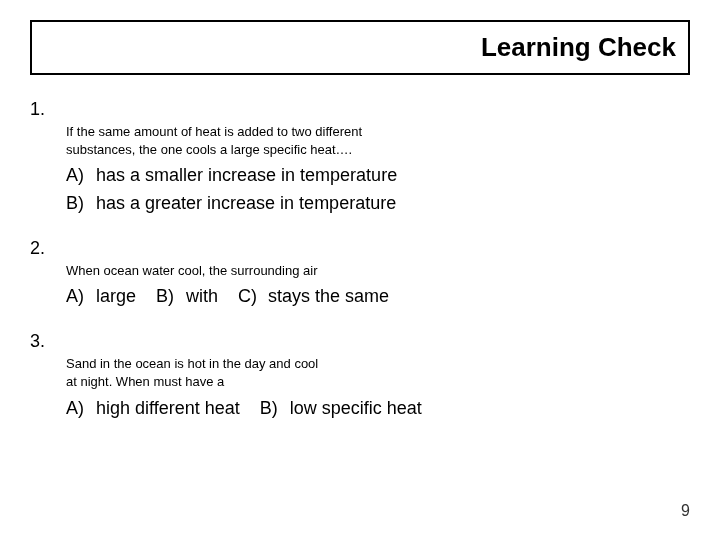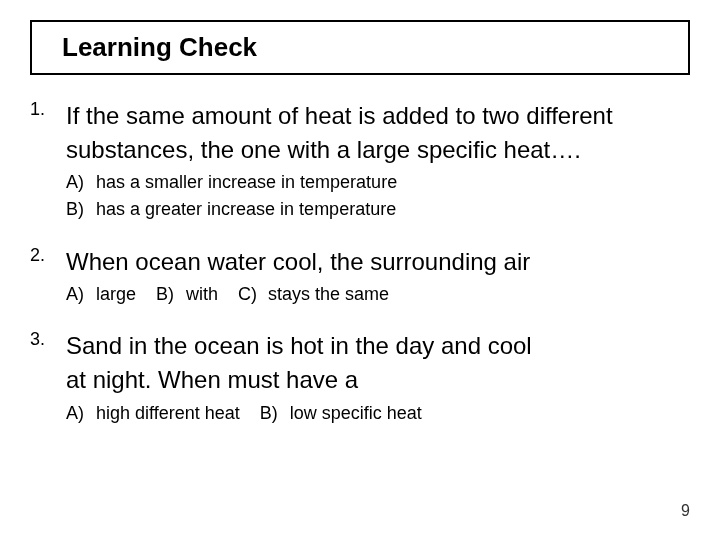--- a/index.html
+++ b/index.html
@@ -15,22 +15,22 @@
       font-family: Arial, sans-serif;
       font-size: 18px;
       color: #000000;
       display: flex;
       flex-direction: column;
       padding: 20px 30px 20px 30px;
     }
 
     .title-box {
       border: 2px solid #000000;
-      text-align: left;
-      padding: 10px 30px;
+      text-align: right;
+      padding: 10px 12px;
       margin-bottom: 24px;
       font-size: 26px;
       font-weight: bold;
     }
 
     .questions-container {
       flex: 1;
       display: flex;
       flex-direction: column;
       gap: 22px;
@@ -46,22 +46,23 @@
       display: flex;
       gap: 8px;
     }
 
     .question-number {
       min-width: 28px;
       font-size: 18px;
     }
 
     .question-text {
-      font-size: 24px;
+      font-size: 13px;
       line-height: 1.4;
+      margin-top: 24px;
     }
 
     .options-container {
       margin-left: 36px;
       display: flex;
       flex-direction: column;
       gap: 2px;
     }
 
     .option-row {
@@ -95,21 +96,21 @@
 
 <div class="title-box">Learning Check</div>
 
 <div class="questions-container">
 
   <div class="question-block">
     <div class="question-row">
       <span class="question-number">1.</span>
       <span class="question-text">
         <span>If the same amount of heat is added to two different</span><br>
-        <span>substances, the one with a large specific heat….</span>
+        <span>substances, the one cools a large specific heat….</span>
       </span>
     </div>
     <div class="options-container">
       <div class="option-row">
         <span class="option-label">A)</span>
         <span>has a smaller increase in temperature</span>
       </div>
       <div class="option-row">
         <span class="option-label">B)</span>
         <span>has a greater increase in temperature</span>

